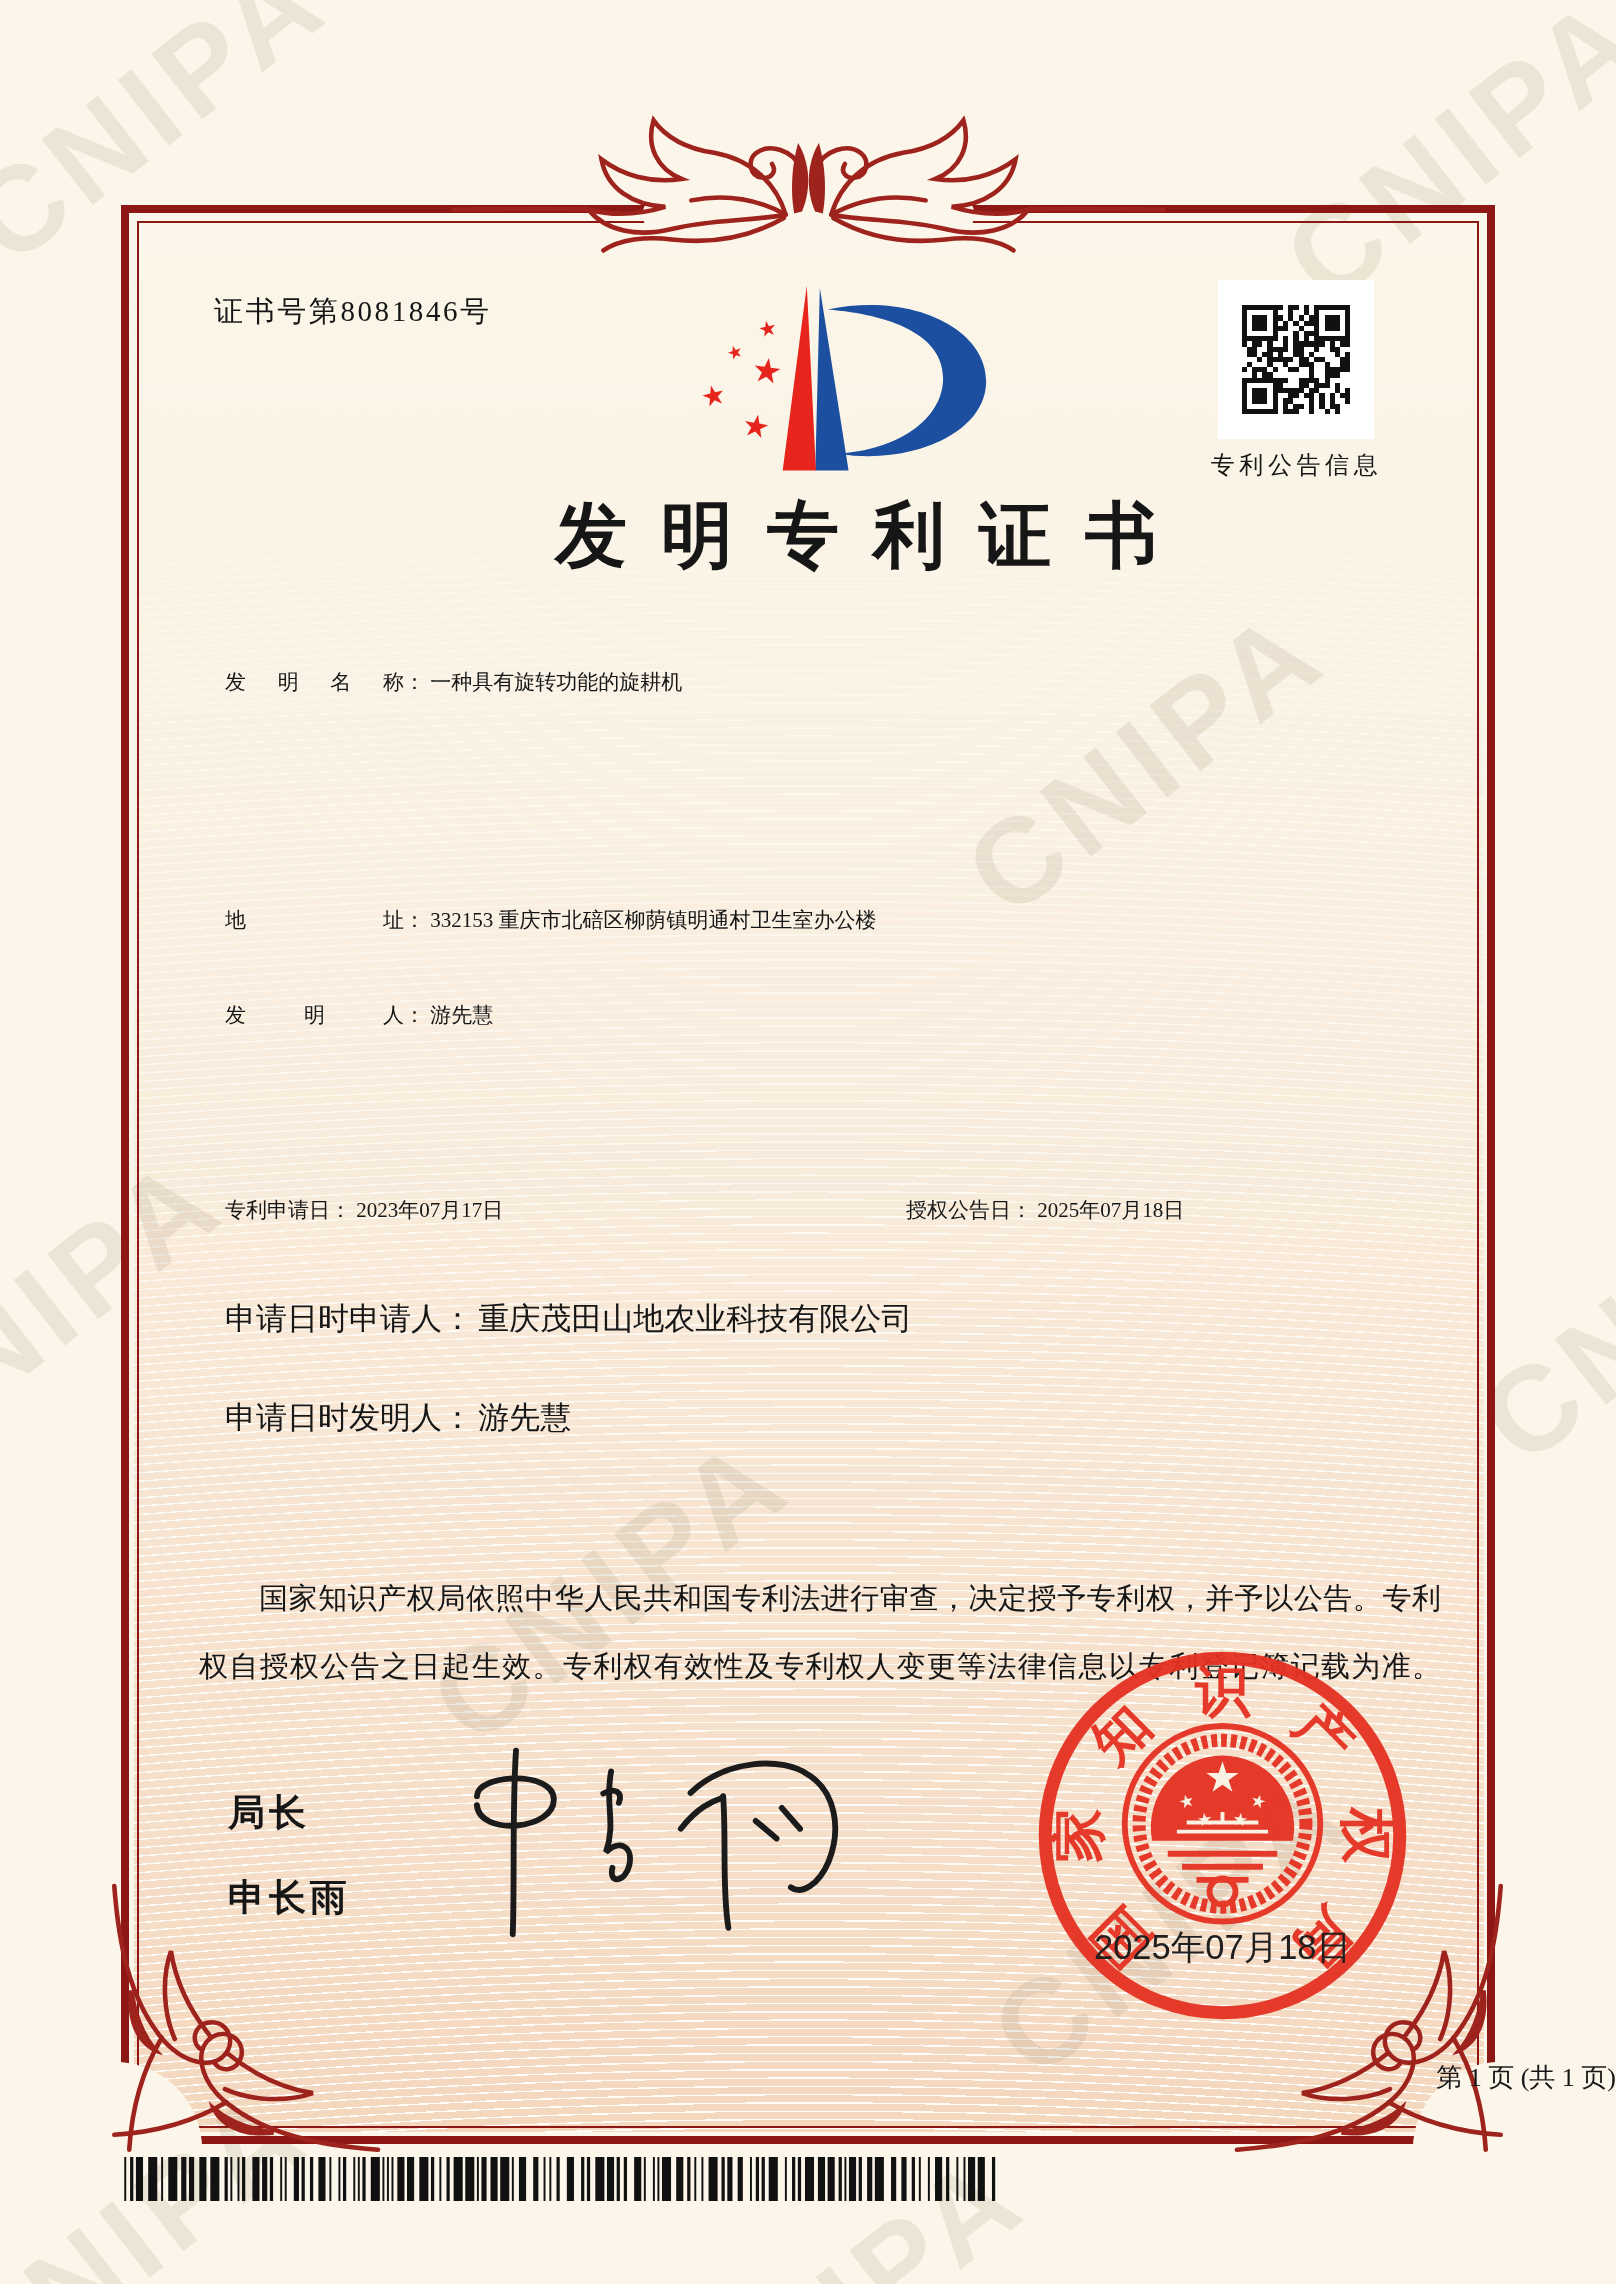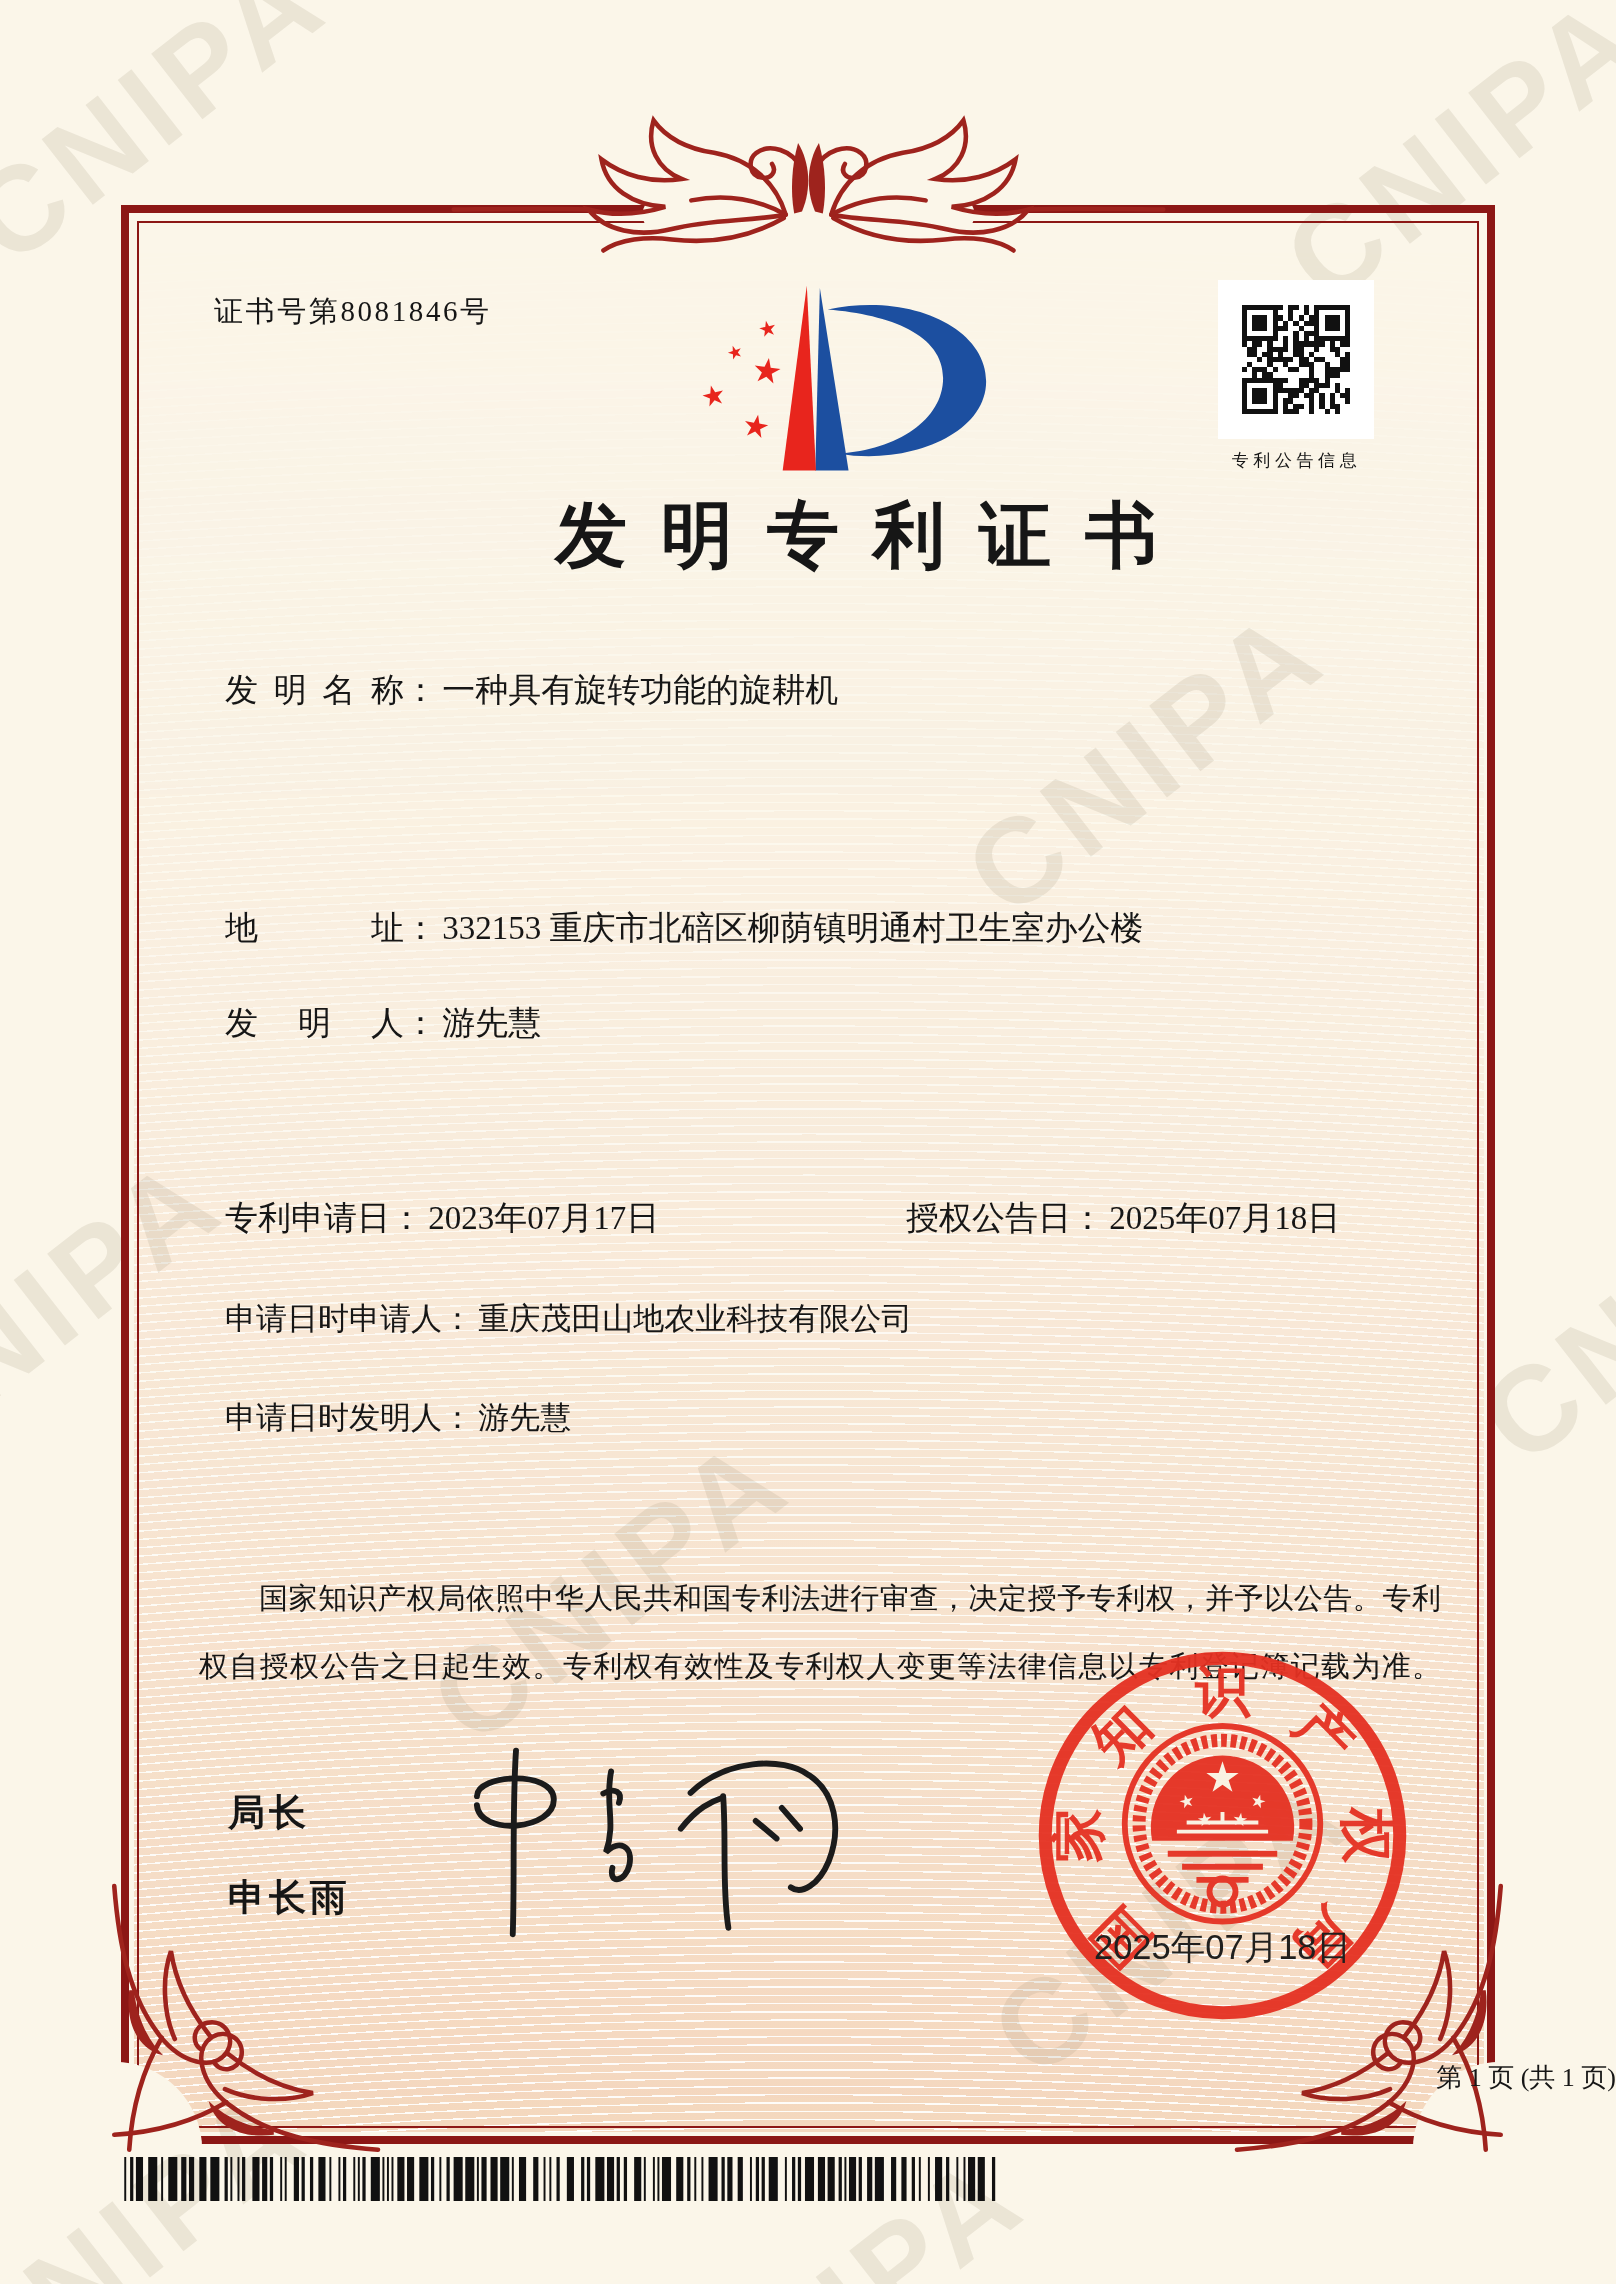--- a/index.html
+++ b/index.html
@@ -26,24 +26,24 @@
   .orn{position:absolute;z-index:3;pointer-events:none;}
   .content{position:absolute;inset:0;z-index:4;}
   .certno{position:absolute;left:214px;top:292px;font-size:29px;letter-spacing:2.6px;}
   .logo{position:absolute;left:694px;top:280px;width:313px;height:196px;}
   .qrbox{position:absolute;left:1218px;top:280px;width:156px;height:159px;background:#fff;}
   .qr{position:absolute;left:23.5px;top:25px;display:grid;
       grid-template-columns:repeat(21,5.2px);grid-template-rows:repeat(21,5.2px);}
   .qr div{width:5.2px;height:5.2px;}
   .qr .q{background:#111;}
   .qrlabel{position:absolute;left:1192px;top:449px;width:209px;text-align:center;
-           font-size:17px;letter-spacing:4.6px;}
+           font-size:24px;letter-spacing:4.6px;}
   .title{position:absolute;left:0;top:488px;width:1616px;text-align:center;
          font-size:72px;font-weight:bold;letter-spacing:34px;text-indent:34px;padding-left:48px;}
-  .row{position:absolute;left:225px;font-size:33px;white-space:nowrap;}
+  .row{position:absolute;left:225px;font-size:21px;white-space:nowrap;}
   .lbl{display:inline-block;width:179px;text-align:justify;text-align-last:justify;}
   .lbl.nat{width:auto;text-align-last:auto;}
   .colon{display:inline-block;}
   .val{display:inline-block;margin-left:5.2px;}
   .col2{position:absolute;left:681px;white-space:nowrap;}
   .r-small{font-size:31px;}
   .statement{position:absolute;left:199px;top:1564px;width:1242px;font-size:29px;
              line-height:68px;text-align:justify;text-align-last:justify;
              text-indent:60px;}
   .sig-title{position:absolute;left:228px;top:1788px;font-size:37px;font-weight:bold;

